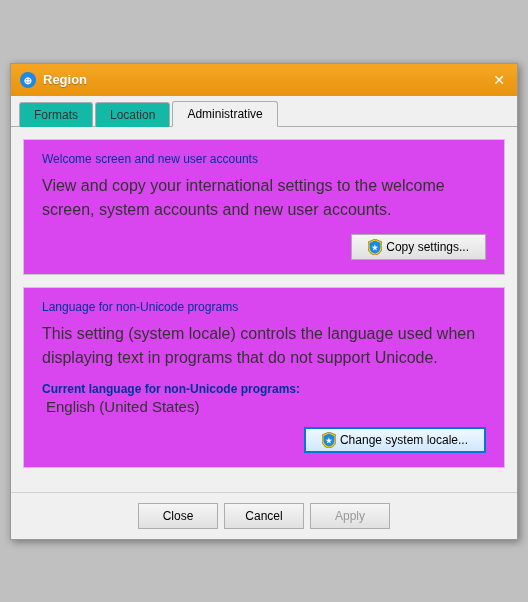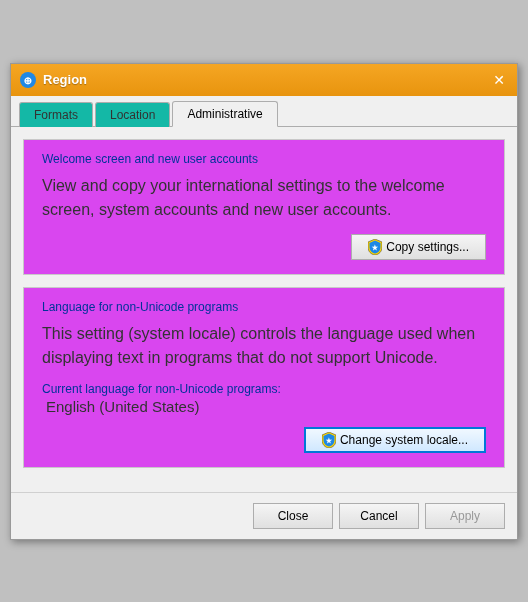--- a/index.html
+++ b/index.html
@@ -128,32 +128,33 @@
     .shield-icon {
       width: 14px;
       height: 16px;
       flex-shrink: 0;
     }
     
     .lang-label {
       font-size: 12px;
       color: #003399;
       margin-bottom: 2px;
+      font-weight: bold;
     }
     .lang-value {
       font-size: 15px;
       color: #333;
       margin-bottom: 12px;
       padding-left: 4px;
     }
     
     .bottom-bar {
-      padding: 10px 12px;
-      display: flex;
-      justify-content: flex-end;
+      padding: 10px 4px;
+      display: flex;
+      justify-content: center;
       gap: 6px;
       background: #f0f0f0;
       border-top: 1px solid #d0d0d0;
     }
     .btn-bottom {
       padding: 4px 0;
       font-size: 12px;
       border: 1px solid #adadad;
       background: linear-gradient(to bottom, #f5f5f5, #e0e0e0);
       cursor: pointer;

